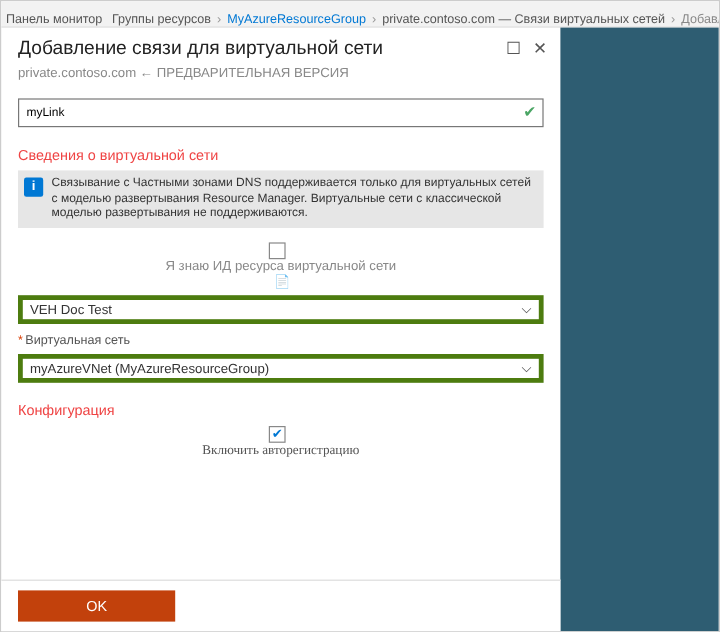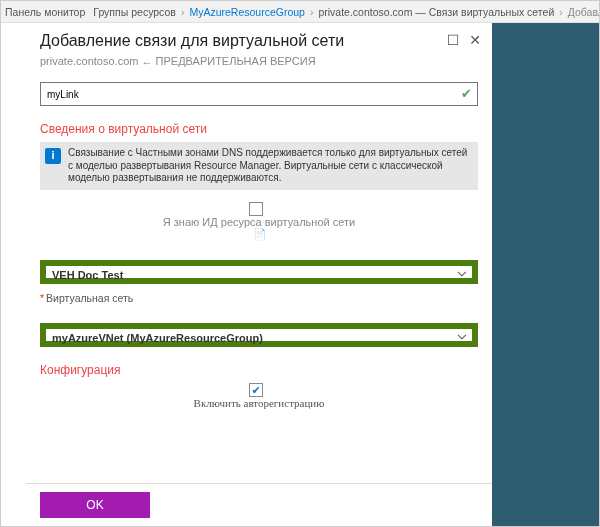--- a/index.html
+++ b/index.html
@@ -1,23 +1,23 @@
 <!DOCTYPE html>
 <html><head>
 <meta charset="utf-8">
 <style>
   * { box-sizing: border-box; margin: 0; padding: 0; }
   body { font-family: "Segoe UI", Arial, sans-serif; font-size: 11px; color: #333; background: #fff; width: 600px; height: 527px; overflow: hidden; border: 1px solid #ccc; }
-  .breadcrumb { display: flex; align-items: center; height: 22px; background: #f2f2f2; border-bottom: 1px solid #e0e0e0; font-size: 10.5px; white-space: nowrap; overflow: hidden; }
+  .breadcrumb { display: flex; align-items: flex-end; height: 22px; background: #f2f2f2; border-bottom: 1px solid #e0e0e0; font-size: 10.5px; white-space: nowrap; overflow: hidden; }
   .bc-item { padding: 0 4px; color: #555; }
   .bc-item.link { color: #0078d4; }
   .bc-sep { color: #999; padding: 0 1px; }
   .bc-last { color: #888; display:inline-block; }
 
-  .main-wrap { display: flex; height: calc(100% - 22px); padding-left: 25px; }
+  .main-wrap { display: flex; height: calc(100% - 22px); }
   .pane { width: 466px; display: flex; flex-direction: column; position: relative; }
   .side-fill { flex: 1; background: #2e5d72; }
 
   .pane-header { padding: 9px 14px 4px 14px; position: relative; }
   .pane-title { font-size: 16px; font-weight: 400; color: #222; }
   .pane-sub { font-size: 11px; color: #888; margin-top: 5px; }
   .hdr-icons { position: absolute; right: 8px; top: 8px; display: flex; gap: 4px; }
   .hdr-icons span { width: 18px; height: 18px; display: inline-flex; align-items: center; justify-content: center; cursor: pointer; font-size: 14px; color: #555; }
 
   .form-area { flex: 1; padding: 8px 14px 0 14px; overflow: hidden; }
@@ -29,25 +29,25 @@
   .section-h { font-size: 12px; color: #ef4444; margin-top: 16px; margin-bottom:6px;}
 
   .info-box { background: #e6e6e6; padding: 5px 6px 5px 28px; font-size: 10px; line-height: 1.25; color: #333; position: relative; margin-top:2px;}
   .info-icon { position: absolute; left: 5px; top: 6px; width: 16px; height: 16px; background: #0078d4; color: #fff; border-radius: 2px; font-size: 11px; font-weight: bold; display: flex; align-items: center; justify-content: center; }
 
   .chk-row { display: flex; align-items: center; margin-top: 12px; font-size: 11px; color: #888; flex-direction: column; }
   .chk { width: 14px; height: 14px; border: 1px solid #888; margin-right: 6px; display:inline-block; background:#fff; }
   .chk.checked::after { content:"✔"; color:#0078d4; font-size:11px; display:block; line-height:12px; text-align:center;}
   .disabled-lbl { color:#888; }
 
-  .select-box { width:100%; border:6px solid #4d7c0f; height:24px; padding:3px 22px 3px 6px; font-size:11px; margin-top:19px; position:relative; background:#fff; cursor:pointer;font-weight:bold;}
+  .select-box { width:100%; border:4px solid #4d7c0f; height:24px; padding:3px 22px 3px 6px; font-size:11px; margin-top:5px; position:relative; background:#fff; cursor:pointer;}
   .select-box .caret { position:absolute; right:6px; top:50%; transform:translateY(-50%); font-size:11px; color:#555;}
 
   .footer { border-top:1px solid #ddd; padding:8px 14px; background:#fff;}
-  .ok-btn { background:#a21caf; color:#fff; border:none; width:110px; height:26px; font-size:12px; cursor:pointer;}
+  .ok-btn { background:#c2410c; color:#fff; border:none; width:131px; height:26px; font-size:12px; cursor:pointer;}
 
   .clip-icon { font-size:11px; color:#888; margin-left:3px; }
 </style>
 </head>
 <body>
 
 <div class="breadcrumb">
   <span class="bc-item">Панель монитор</span>
   <span class="bc-item">Группы ресурсов</span>
   <span class="bc-sep">›</span>

